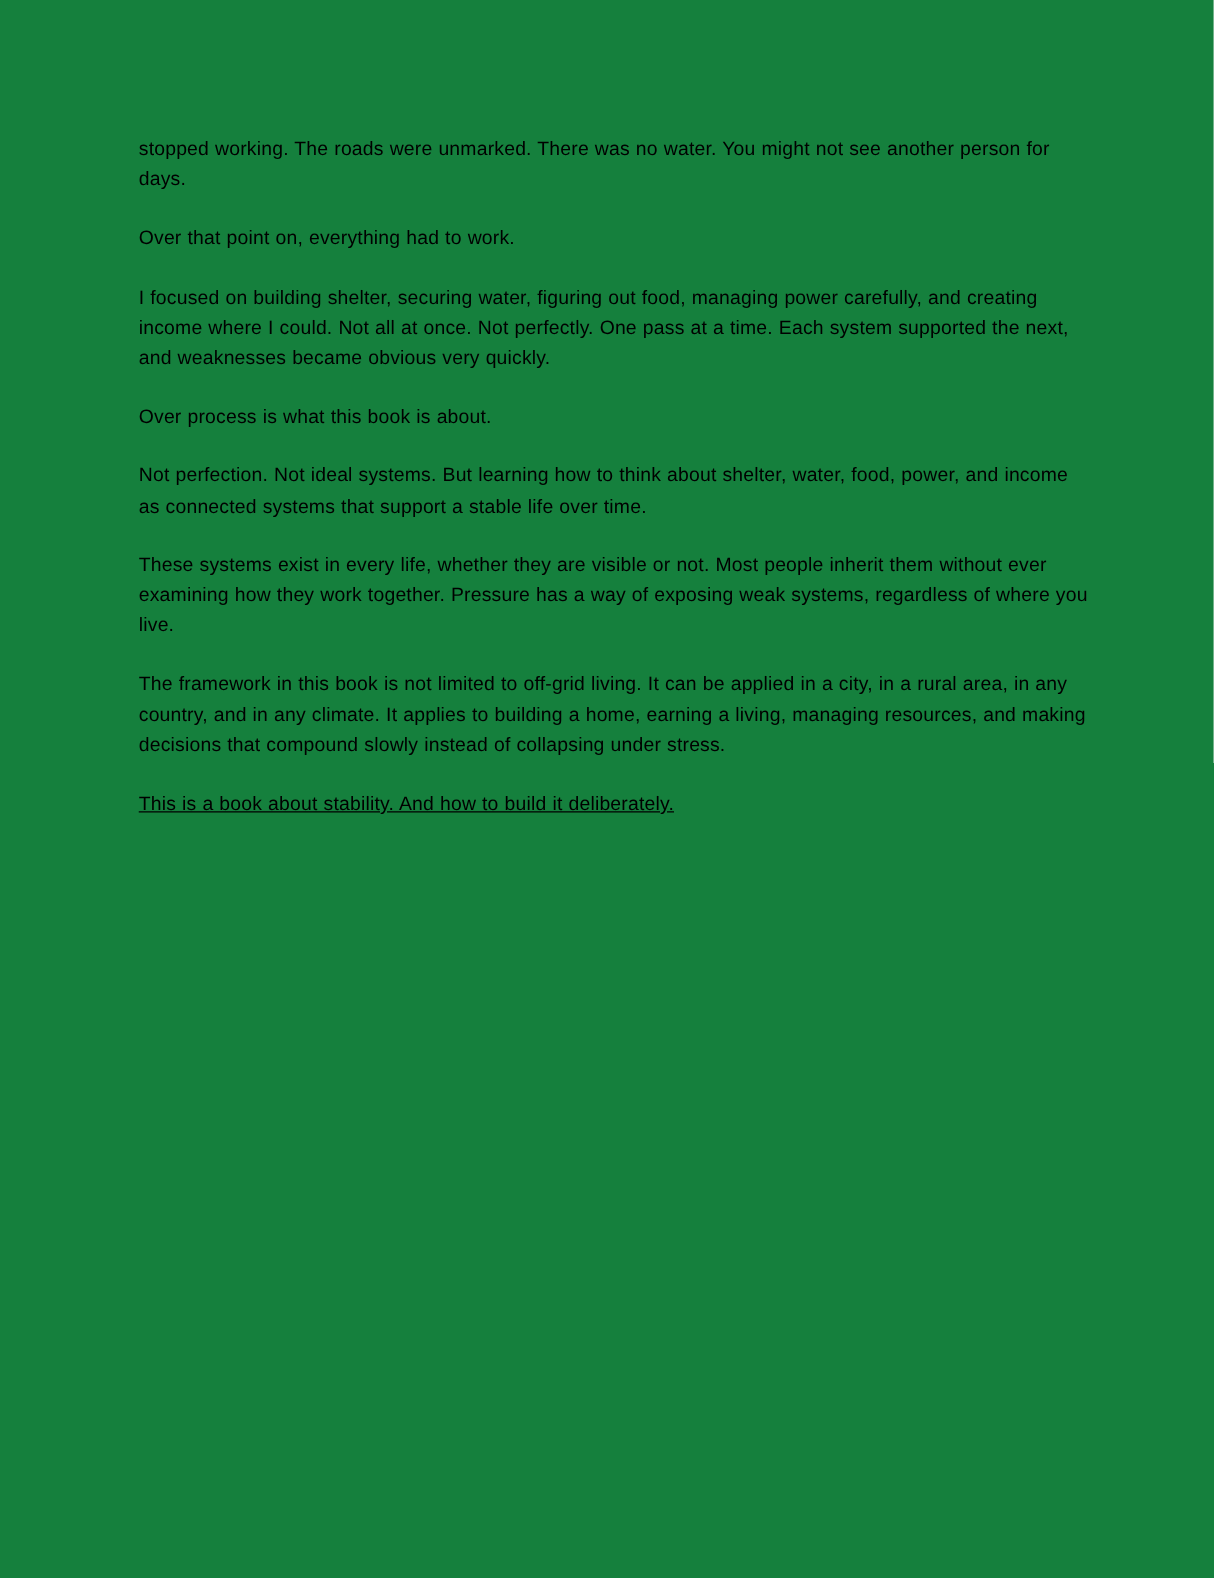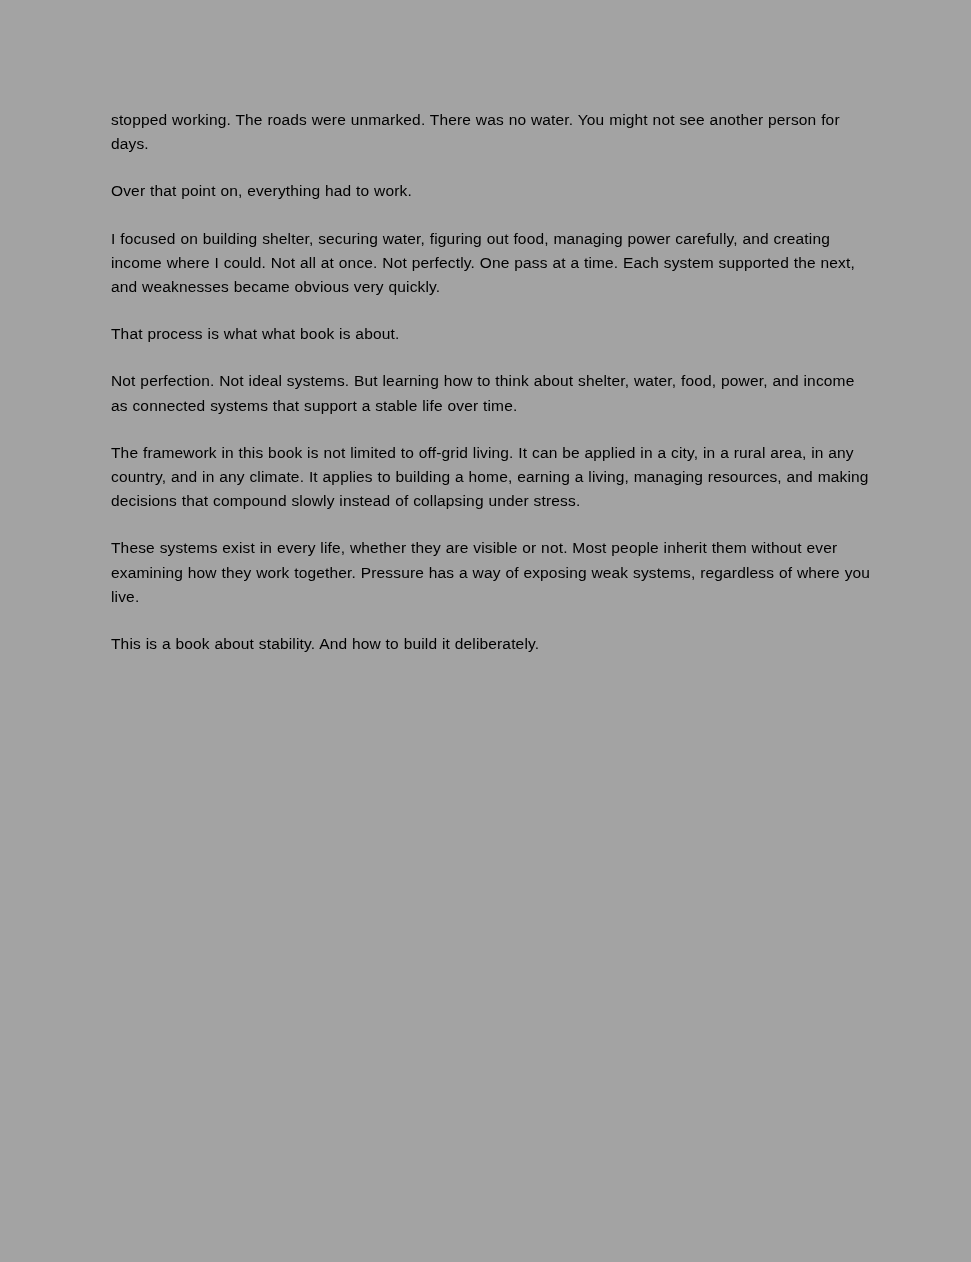--- a/index.html
+++ b/index.html
@@ -8,50 +8,51 @@
     background: #ffffff;
   }
   body {
     font-family: "Liberation Sans", sans-serif;
     color: #000000;
   }
   .page {
     width: 971px;
     height: 1262px;
     position: relative;
-    background: #a3a3a3;
+    background: #15803d;
     box-sizing: border-box;
     overflow: hidden;
   }
   .text-column {
     position: absolute;
     left: 111px;
     top: 108px;
     width: 760px;
   }
   .para {
     font-size: 15.5px;
     line-height: 24.2px;
     margin: 0 0 23px 0;
     color: #000000;
     text-align: left;
     letter-spacing: 0.01em;
     word-spacing: 0.02em;
   }
   .para:last-child {
     margin-bottom: 0;
+    text-decoration: underline;
   }
 </style>
 </head>
 <body>
 
 <div class="page">
   <div class="text-column">
     <p class="para">stopped working. The roads were unmarked. There was no water. You might not see another person for days.</p>
     <p class="para">Over that point on, everything had to work.</p>
     <p class="para">I focused on building shelter, securing water, figuring out food, managing power carefully, and creating income where I could. Not all at once. Not perfectly. One pass at a time. Each system supported the next, and weaknesses became obvious very quickly.</p>
-    <p class="para">That process is what what book is about.</p>
+    <p class="para">Over process is what this book is about.</p>
     <p class="para">Not perfection. Not ideal systems. But learning how to think about shelter, water, food, power, and income as connected systems that support a stable life over time.</p>
+    <p class="para">These systems exist in every life, whether they are visible or not. Most people inherit them without ever examining how they work together. Pressure has a way of exposing weak systems, regardless of where you live.</p>
     <p class="para">The framework in this book is not limited to off-grid living. It can be applied in a city, in a rural area, in any country, and in any climate. It applies to building a home, earning a living, managing resources, and making decisions that compound slowly instead of collapsing under stress.</p>
-    <p class="para">These systems exist in every life, whether they are visible or not. Most people inherit them without ever examining how they work together. Pressure has a way of exposing weak systems, regardless of where you live.</p>
     <p class="para">This is a book about stability. And how to build it deliberately.</p>
   </div>
 </div>
 
 </body></html>

